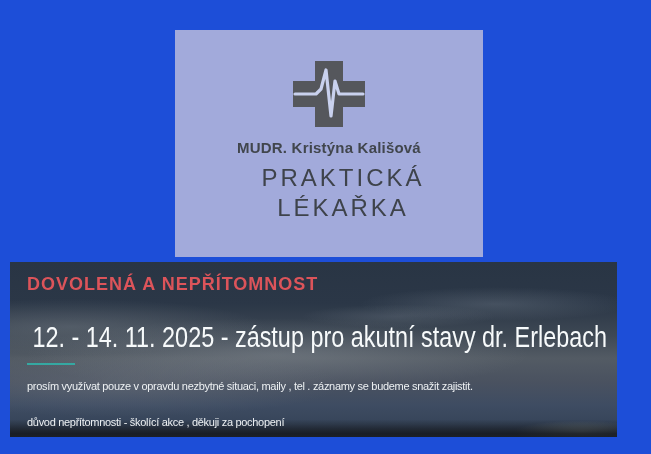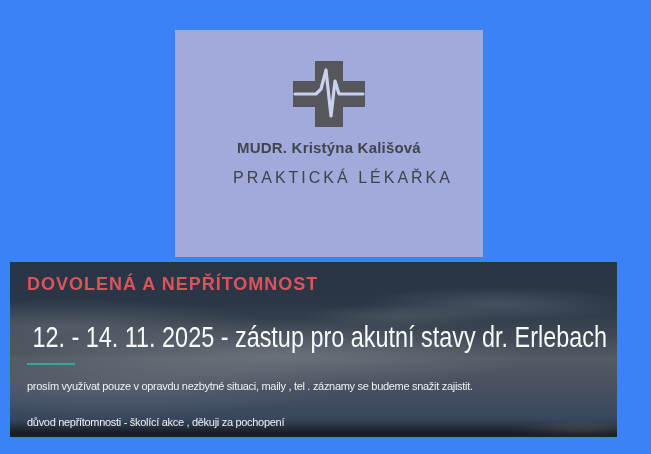--- a/index.html
+++ b/index.html
@@ -2,40 +2,40 @@
 <html><head>
 <meta charset="utf-8">
 <style>
   html, body { margin: 0; padding: 0; }
   body {
     width: 651px; height: 454px;
     background: #ffffff;
     font-family: "Liberation Sans", "DejaVu Sans", sans-serif;
     overflow: hidden;
   }
-  .page { position: relative; width: 651px; height: 454px; background: #3b82f6; }
+  .page { position: relative; width: 651px; height: 454px; background: #1d4ed8; }
 
   
   .brand-panel {
     position: absolute; left: 175px; top: 30px;
     width: 308px; height: 227px;
     background: #a2aadb;
     text-align: center;
     box-sizing: border-box;
   }
   .logo { margin-top: 31px; height: 66px; }
   .doctor-name {
     margin-top: 12px;
     font-size: 15px; font-weight: 700;
     color: #41464d; letter-spacing: 0.2px;
   }
   .brand-title { margin: 7px 0 0 0; font-weight: 500; }
   .brand-title .line {
     display: block;
-    font-size: 16px; color: #3e434b;
+    font-size: 24px; color: #3e434b;
     letter-spacing: 3px; line-height: 30px; padding-left: 28px;
   }
 
   
   .notice-banner {
     position: absolute; left: 10px; top: 262px;
     width: 607px; height: 175px;
     box-sizing: border-box;
     padding: 12px 20px 0 17px;
     overflow: hidden;

